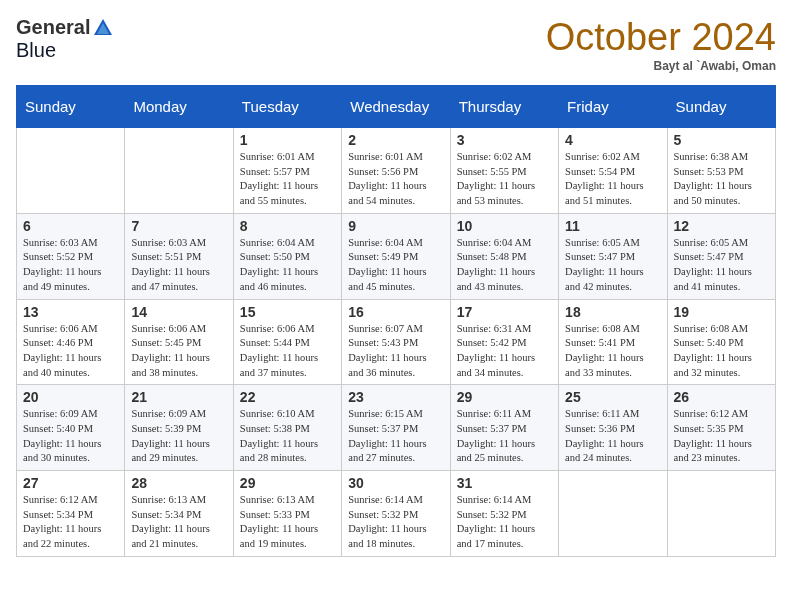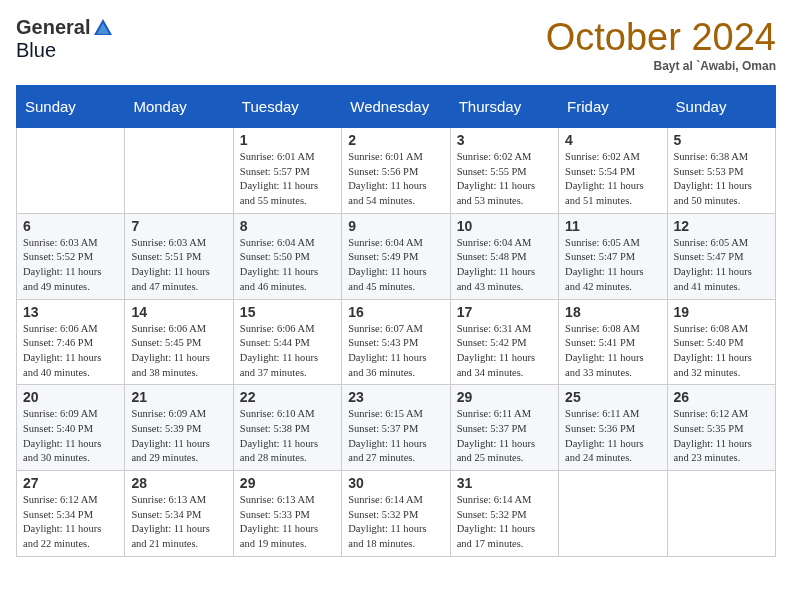--- a/index.html
+++ b/index.html
@@ -196,21 +196,21 @@
           <span class="day-number">12</span>
           <div class="day-info">Sunrise: 6:05 AM
 Sunset: 5:47 PM
 Daylight: 11 hours and 41 minutes.</div>
         </td>
       </tr>
       <tr>
         <td>
           <span class="day-number">13</span>
           <div class="day-info">Sunrise: 6:06 AM
-Sunset: 7:46 PM
+Sunset: 4:46 PM
 Daylight: 11 hours and 40 minutes.</div>
         </td>
         <td>
           <span class="day-number">14</span>
           <div class="day-info">Sunrise: 6:06 AM
 Sunset: 5:45 PM
 Daylight: 11 hours and 38 minutes.</div>
         </td>
         <td>
           <span class="day-number">15</span>

